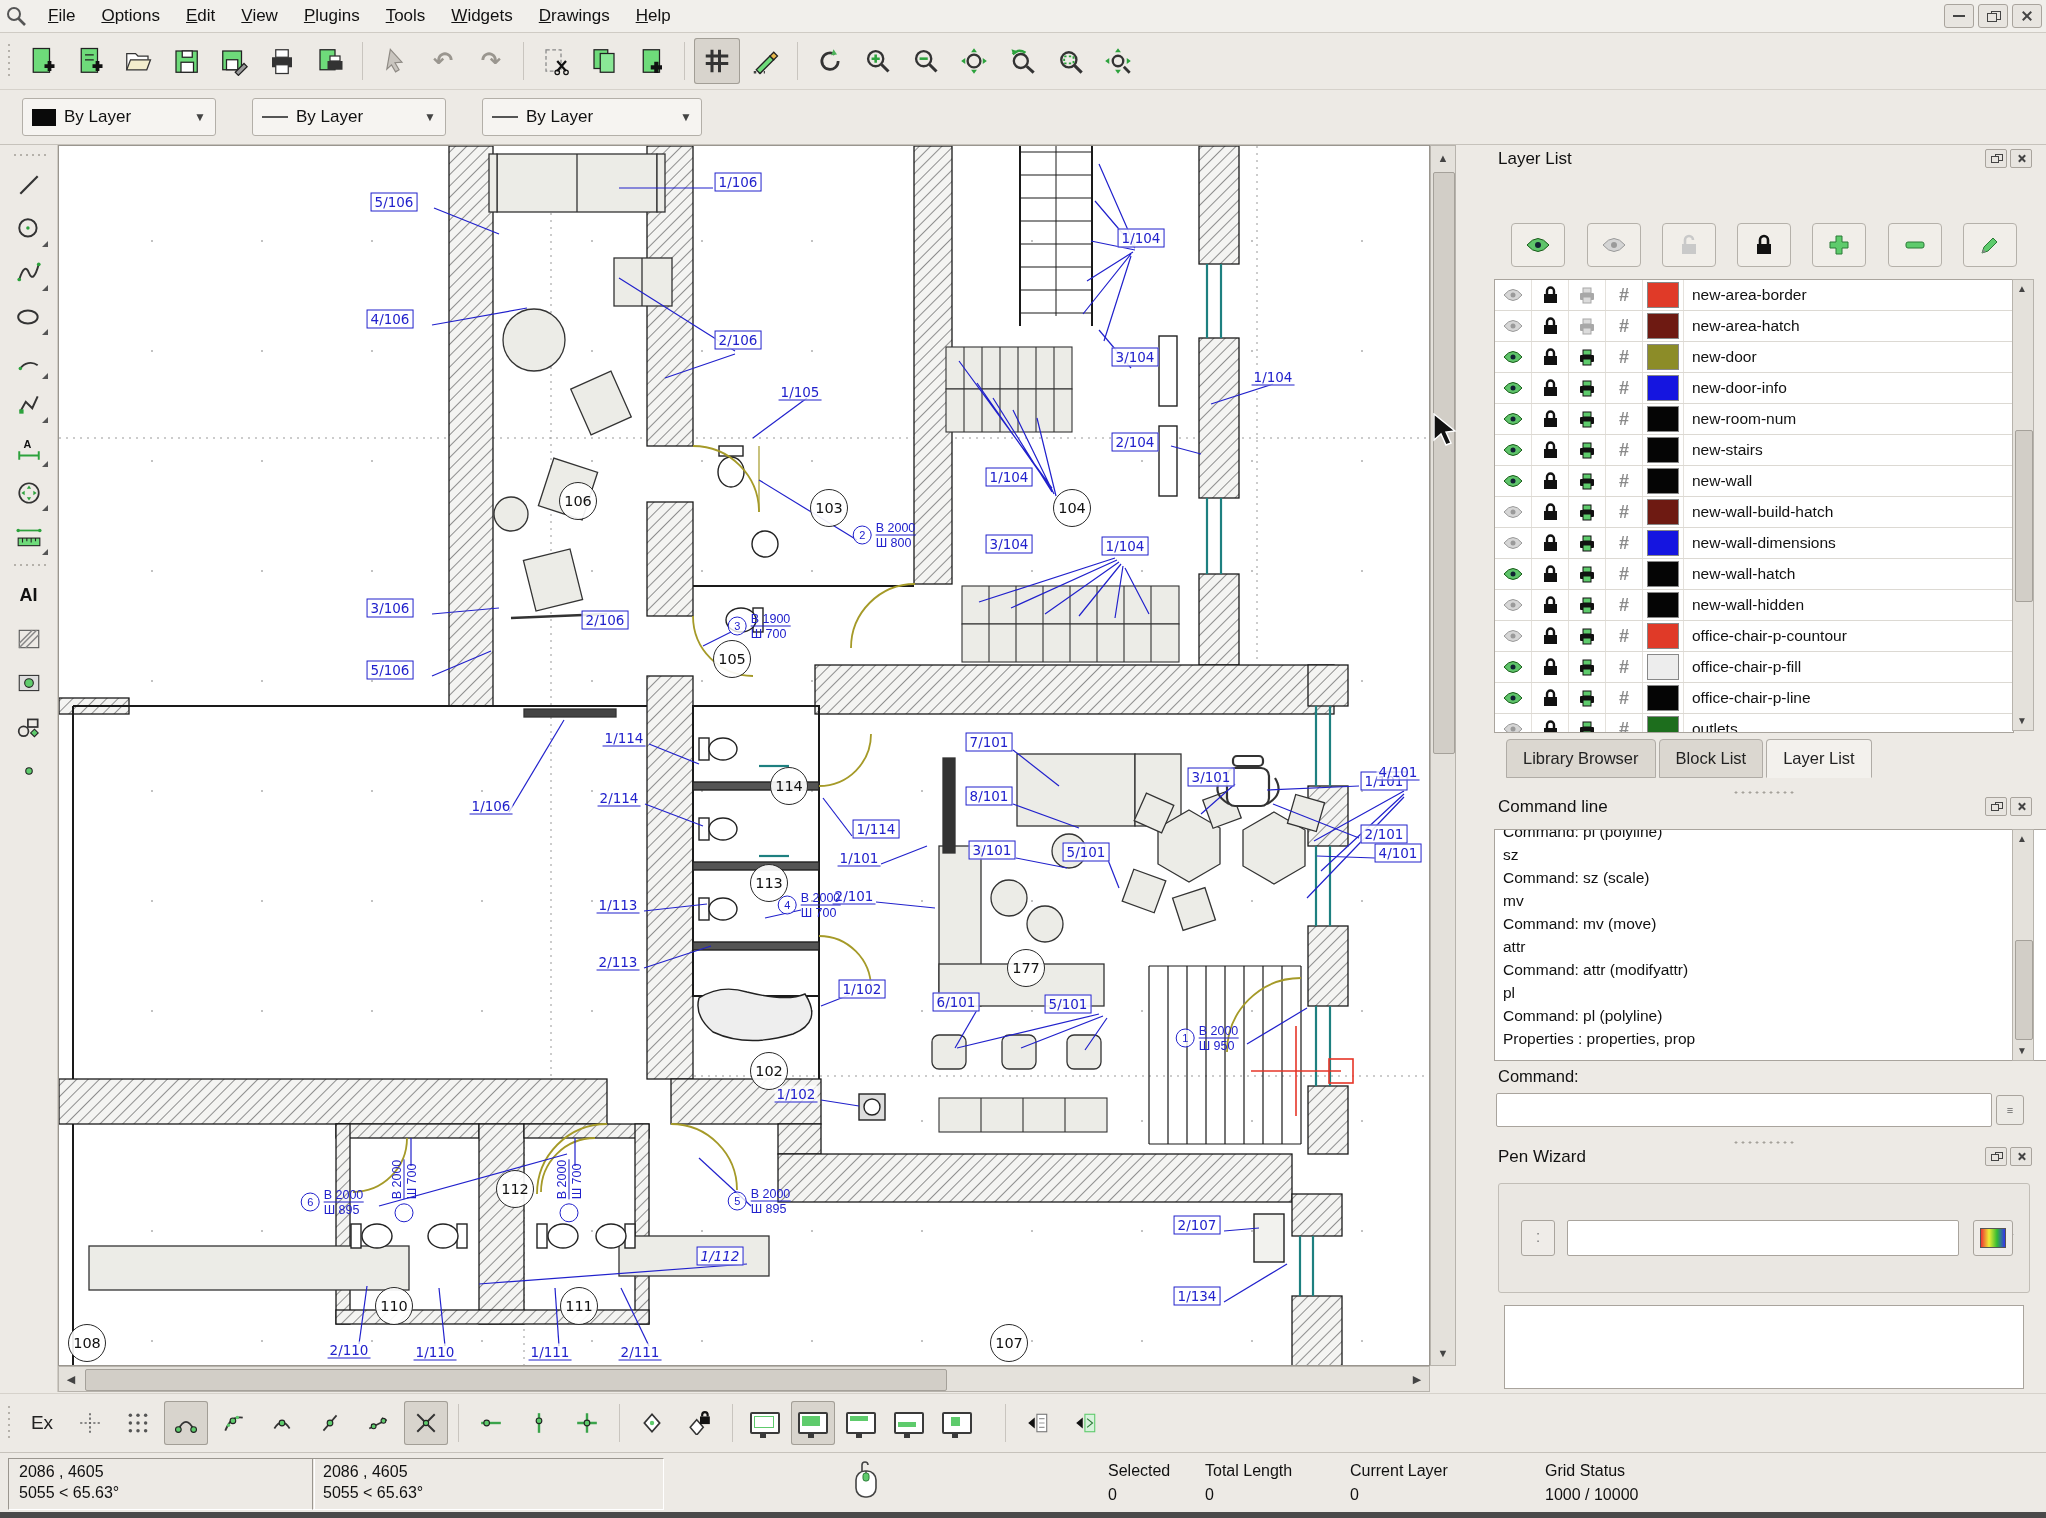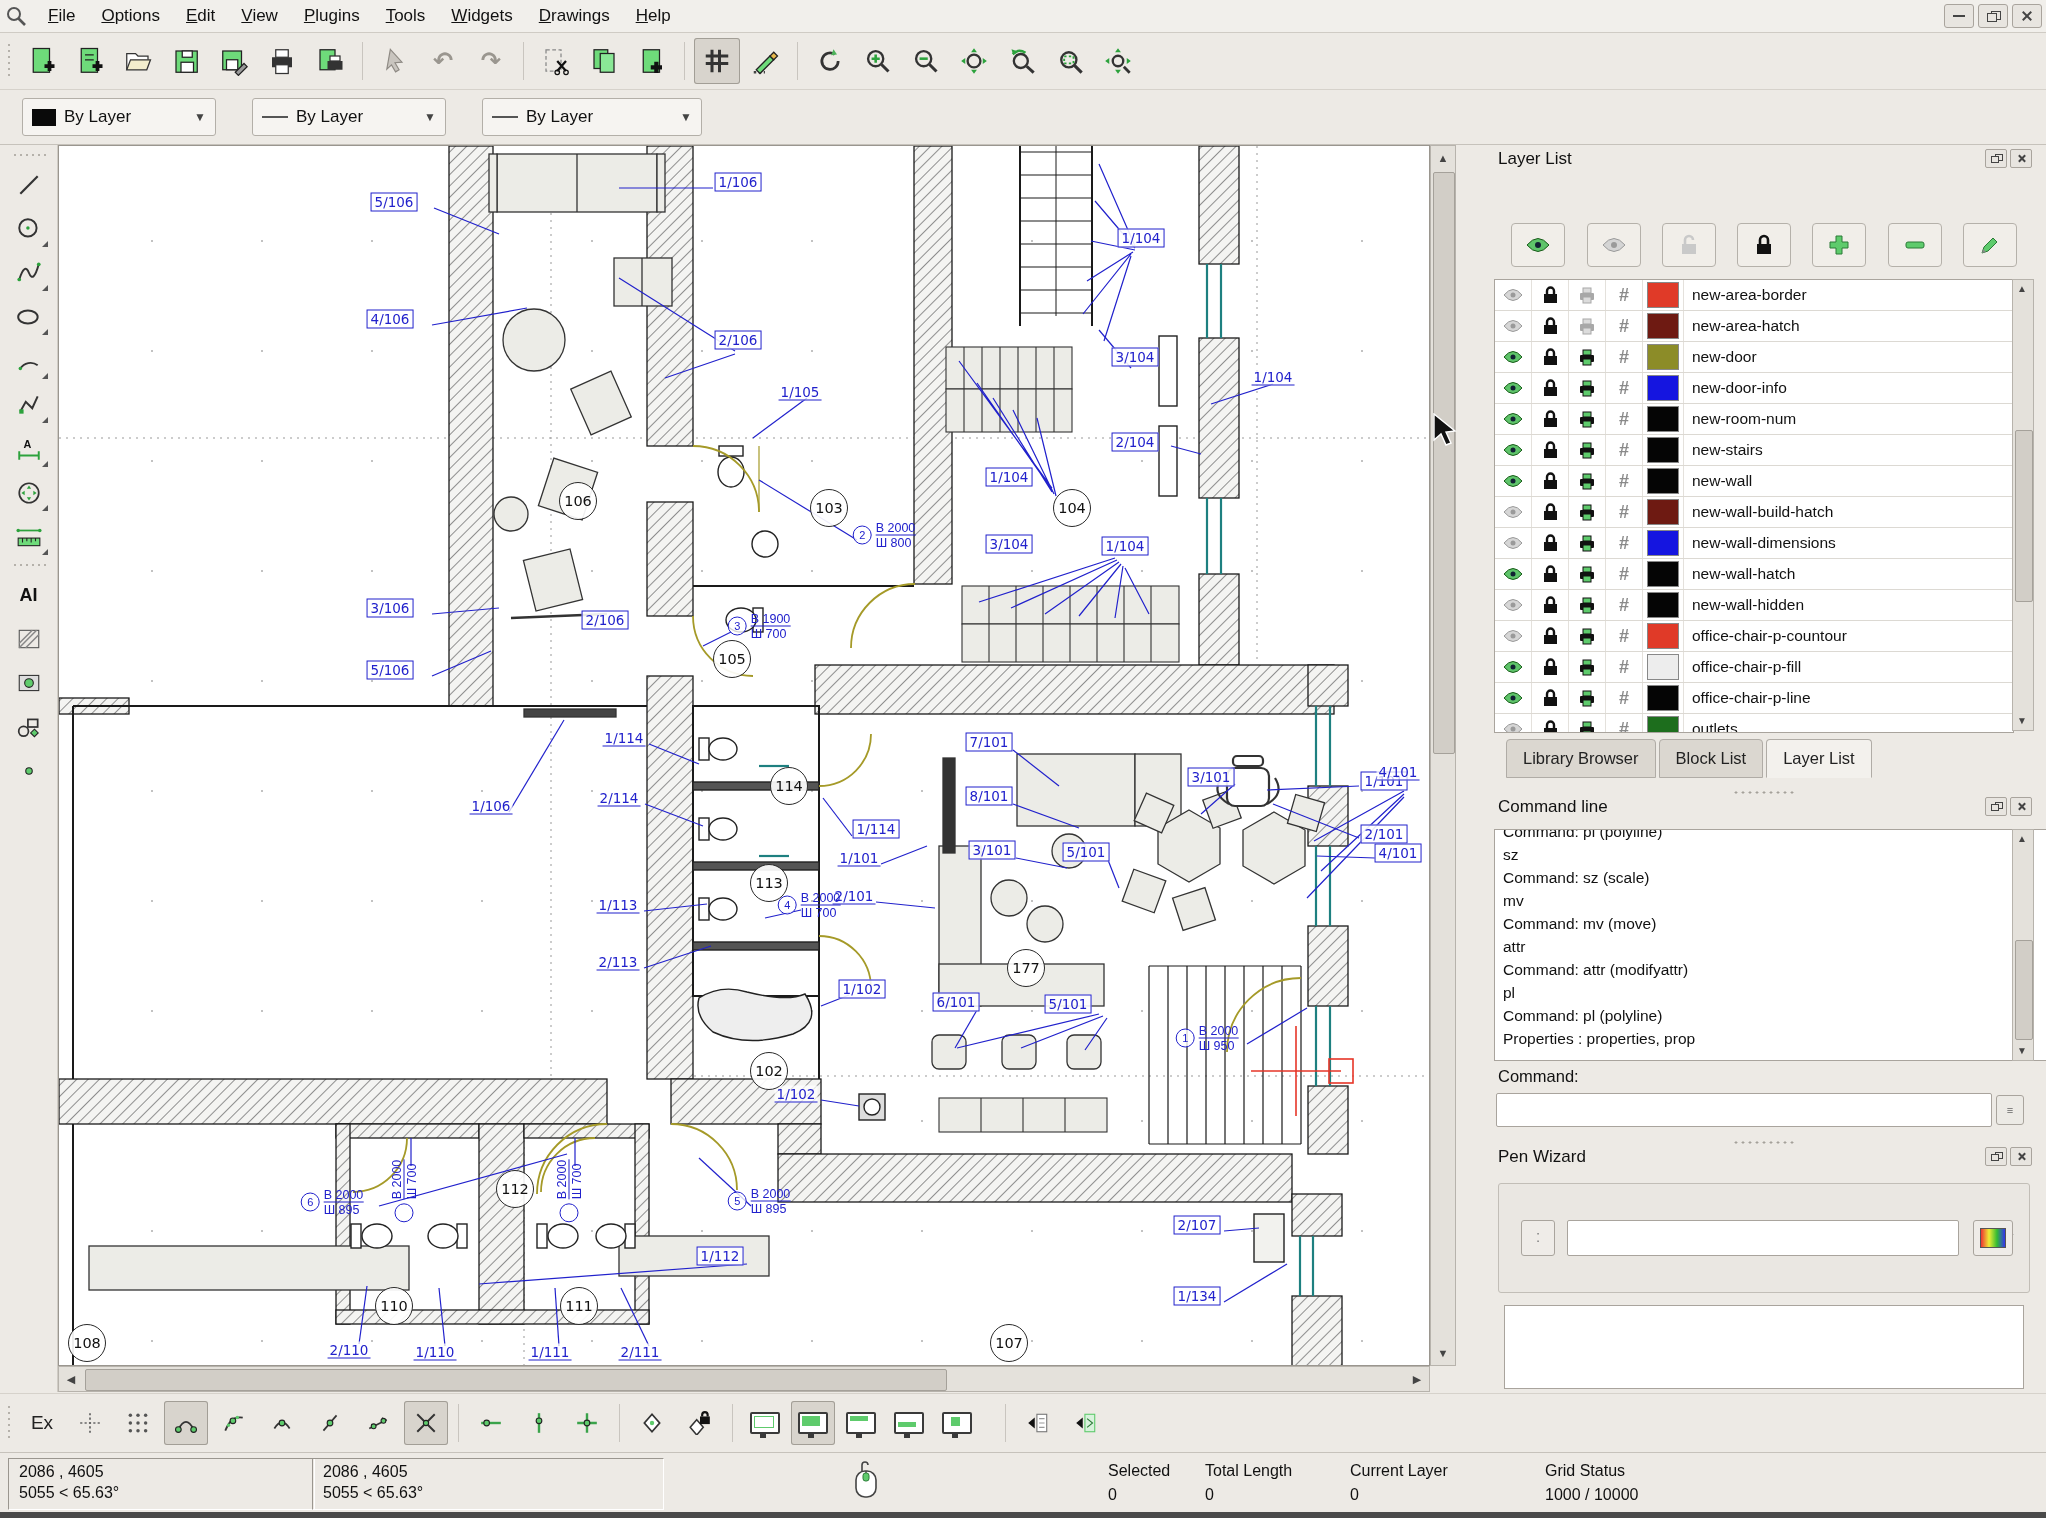--- a/index.html
+++ b/index.html
@@ -674,21 +674,21 @@
           <div class="plabel plain" style="left: 559px; top: 759px;">1/113</div>
           <div class="plabel plain" style="left: 559px; top: 816px;">2/113</div>
           <div class="plabel plain" style="left: 800px; top: 712px;">1/101</div>
           <div class="plabel plain" style="left: 795px; top: 750px;">2/101</div>
           <div class="plabel box" style="left: 1009px; top: 858px;">5/101</div>
           <div class="plabel box" style="left: 897px; top: 856px;">6/101</div>
           <div class="plabel box" style="left: 803px; top: 843px;">1/102</div>
           <div class="plabel plain" style="left: 737px; top: 948px;">1/102</div>
           <div class="plabel box" style="left: 1138px; top: 1079px;">2/107</div>
           <div class="plabel box" style="left: 1138px; top: 1150px;">1/134</div>
-          <div class="plabel box" style="left: 661px; top: 1110px;">1/112</div>
+          <div class="plabel box" style="left: 661px; top: 1110px; font-style: italic;">1/112</div>
           <div class="plabel plain" style="left: 290px; top: 1204px;">2/110</div>
           <div class="plabel plain" style="left: 376px; top: 1206px;">1/110</div>
           <div class="plabel plain" style="left: 491px; top: 1206px;">1/111</div>
           <div class="plabel plain" style="left: 581px; top: 1206px;">2/111</div>
           <div class="plabel circle" style="left: 519px; top: 355px;">106</div>
           <div class="plabel circle" style="left: 770px; top: 362px;">103</div>
           <div class="plabel circle" style="left: 1013px; top: 362px;">104</div>
           <div class="plabel circle" style="left: 673px; top: 513px;">105</div>
           <div class="plabel circle" style="left: 730px; top: 640px;">114</div>
           <div class="plabel circle" style="left: 710px; top: 737px;">113</div>

